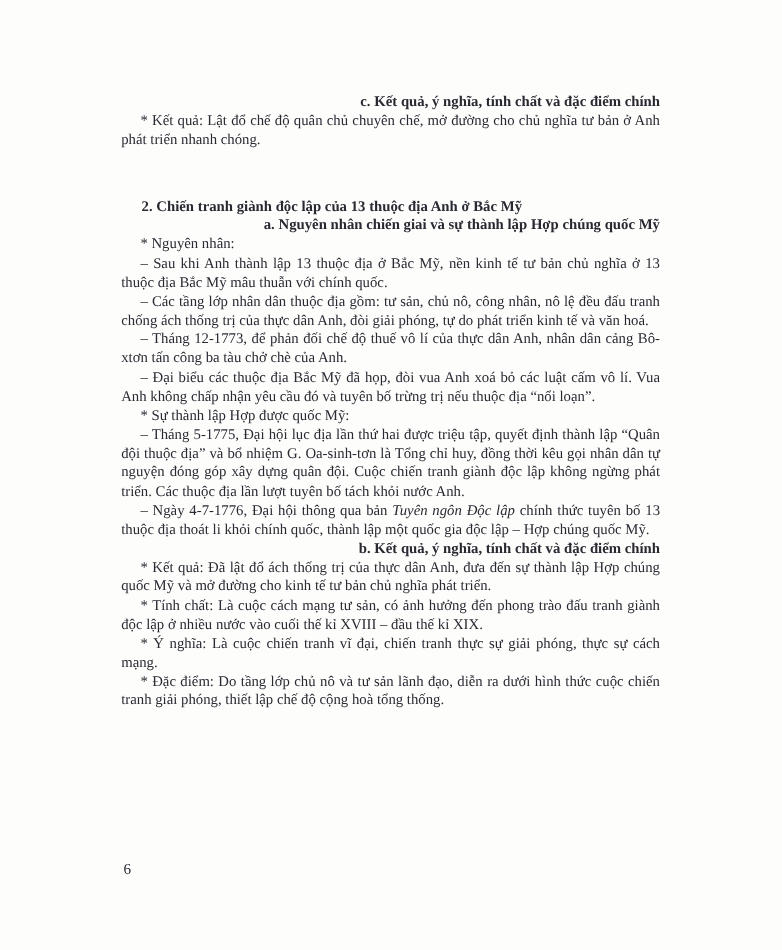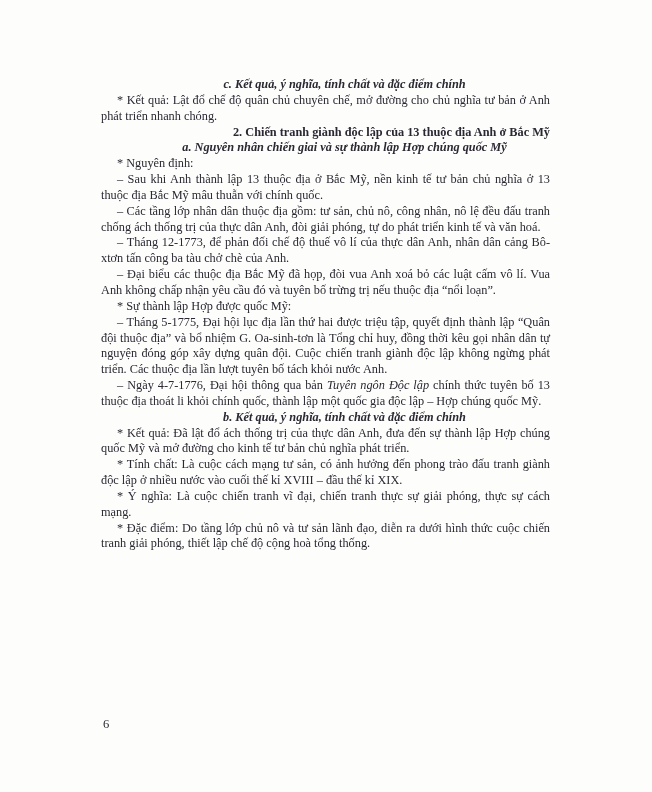--- a/index.html
+++ b/index.html
@@ -24,49 +24,49 @@
   }
   .para {
     margin: 0;
     font-size: 12.3px;
     line-height: 15.85px;
     text-align: justify;
     text-indent: 16px;
   }
   .para.h-sub {
     font-weight: bold;
-    font-style: italic;
-    text-align: center;
+    text-align: right;
     text-indent: 38px;
   }
   .para.h-num {
     font-weight: bold;
-    text-align: right;
+    text-align: left;
     text-indent: 17px;
+    margin-top: 40px;
   }
   .it { font-style: italic; }
   .page-number {
     position: absolute;
     left: 103px;
     top: 716px;
     font-size: 12.6px;
     line-height: 16px;
   }
 </style>
 </head>
 <body>
 
 <div class="page">
   <div class="content">
 
   <p class="para h-sub"><span>c. Kết quả, ý nghĩa, tính chất và đặc điểm chính</span></p>
       <p class="para "><span>* Kết quả: Lật đổ chế độ quân chủ chuyên chế, mở đường cho chủ nghĩa tư bản ở Anh phát triển nhanh chóng.</span></p>
       <p class="para h-num"><span>2. Chiến tranh giành độc lập của 13 thuộc địa Anh ở Bắc Mỹ</span></p>
       <p class="para h-sub"><span>a. Nguyên nhân chiến giai và sự thành lập Hợp chúng quốc Mỹ</span></p>
-      <p class="para "><span>* Nguyên định:</span></p>
+      <p class="para "><span>* Nguyên nhân:</span></p>
       <p class="para "><span>– Sau khi Anh thành lập 13 thuộc địa ở Bắc Mỹ, nền kinh tế tư bản chủ nghĩa ở 13 thuộc địa Bắc Mỹ mâu thuẫn với chính quốc.</span></p>
       <p class="para "><span>– Các tầng lớp nhân dân thuộc địa gồm: tư sản, chủ nô, công nhân, nô lệ đều đấu tranh chống ách thống trị của thực dân Anh, đòi giải phóng, tự do phát triển kinh tế và văn hoá.</span></p>
       <p class="para "><span>– Tháng 12-1773, để phản đối chế độ thuế vô lí của thực dân Anh, nhân dân cảng Bô-xtơn tấn công ba tàu chở chè của Anh.</span></p>
       <p class="para "><span>– Đại biểu các thuộc địa Bắc Mỹ đã họp, đòi vua Anh xoá bỏ các luật cấm vô lí. Vua Anh không chấp nhận yêu cầu đó và tuyên bố trừng trị nếu thuộc địa “nổi loạn”.</span></p>
       <p class="para "><span>* Sự thành lập Hợp được quốc Mỹ:</span></p>
       <p class="para "><span>– Tháng 5-1775, Đại hội lục địa lần thứ hai được triệu tập, quyết định thành lập “Quân đội thuộc địa” và bổ nhiệm G. Oa-sinh-tơn là Tổng chỉ huy, đồng thời kêu gọi nhân dân tự nguyện đóng góp xây dựng quân đội. Cuộc chiến tranh giành độc lập không ngừng phát triển. Các thuộc địa lần lượt tuyên bố tách khỏi nước Anh.</span></p>
       <p class="para "><span>– Ngày 4-7-1776, Đại hội thông qua bản </span><span class="it">Tuyên ngôn Độc lập</span><span> chính thức tuyên bố 13 thuộc địa thoát li khỏi chính quốc, thành lập một quốc gia độc lập – Hợp chúng quốc Mỹ.</span></p>
       <p class="para h-sub"><span>b. Kết quả, ý nghĩa, tính chất và đặc điểm chính</span></p>
       <p class="para "><span>* Kết quả: Đã lật đổ ách thống trị của thực dân Anh, đưa đến sự thành lập Hợp chúng quốc Mỹ và mở đường cho kinh tế tư bản chủ nghĩa phát triển.</span></p>
       <p class="para "><span>* Tính chất: Là cuộc cách mạng tư sản, có ảnh hưởng đến phong trào đấu tranh giành độc lập ở nhiều nước vào cuối thế kỉ XVIII – đầu thế kỉ XIX.</span></p>

